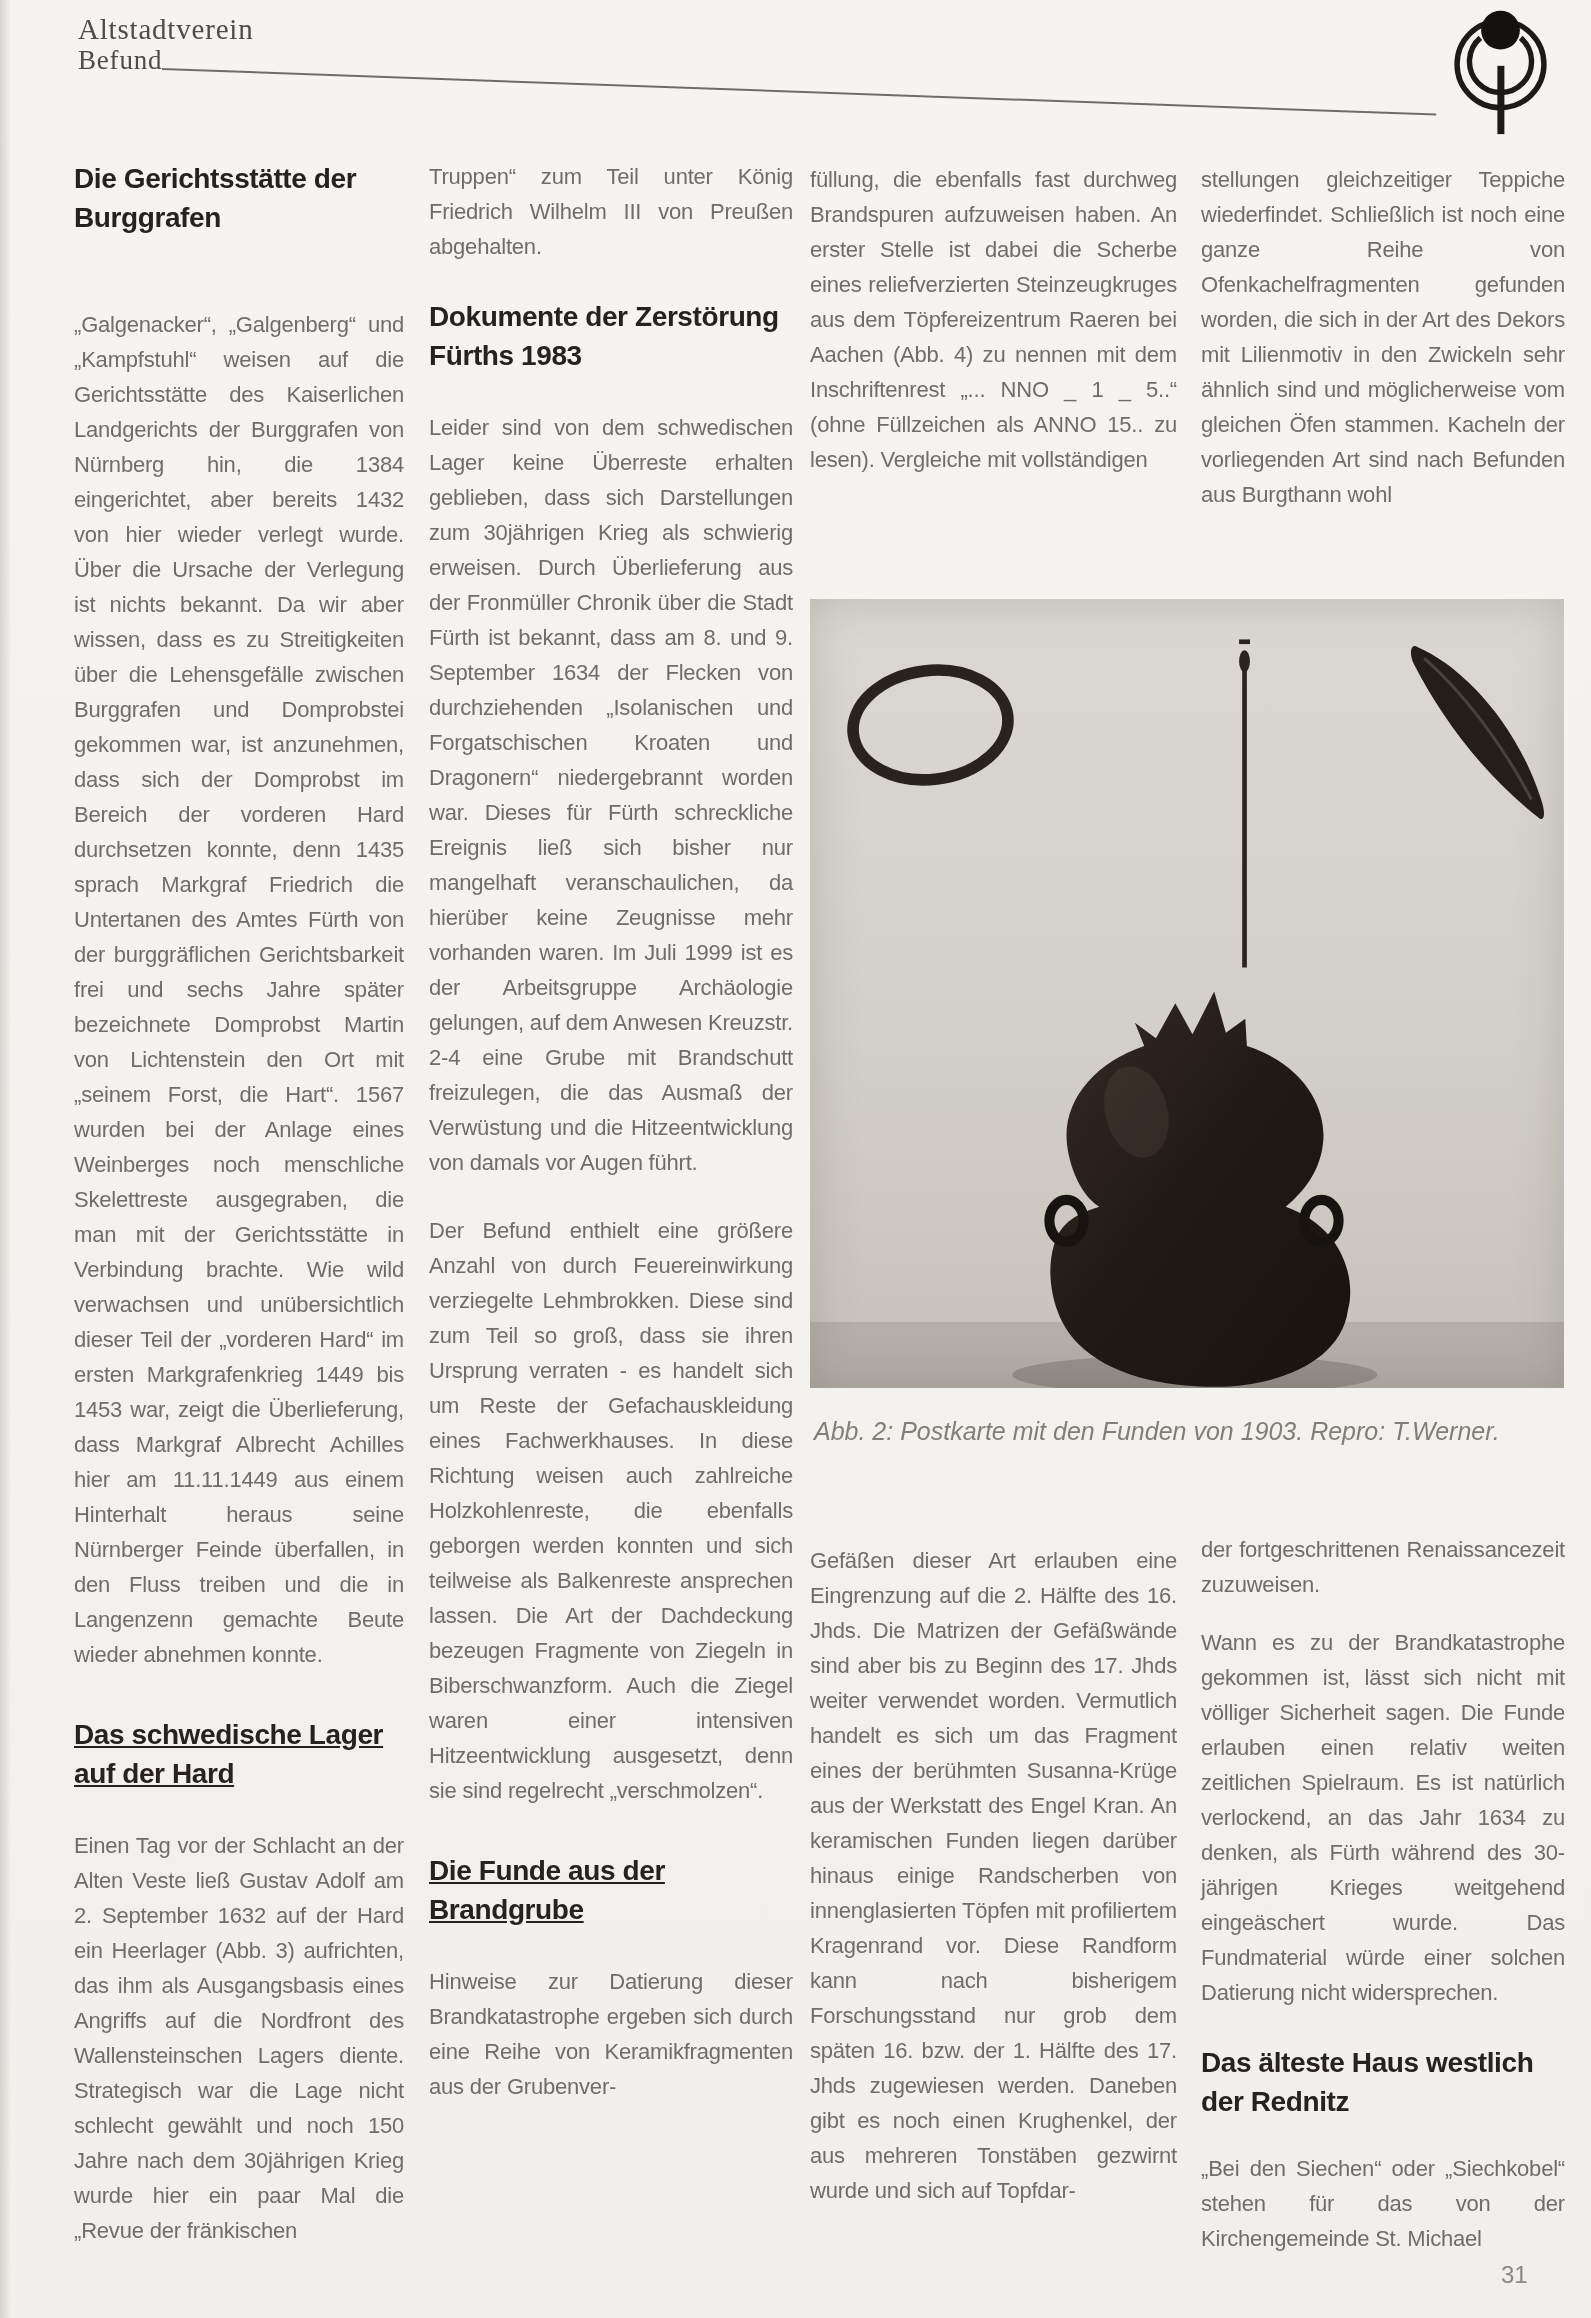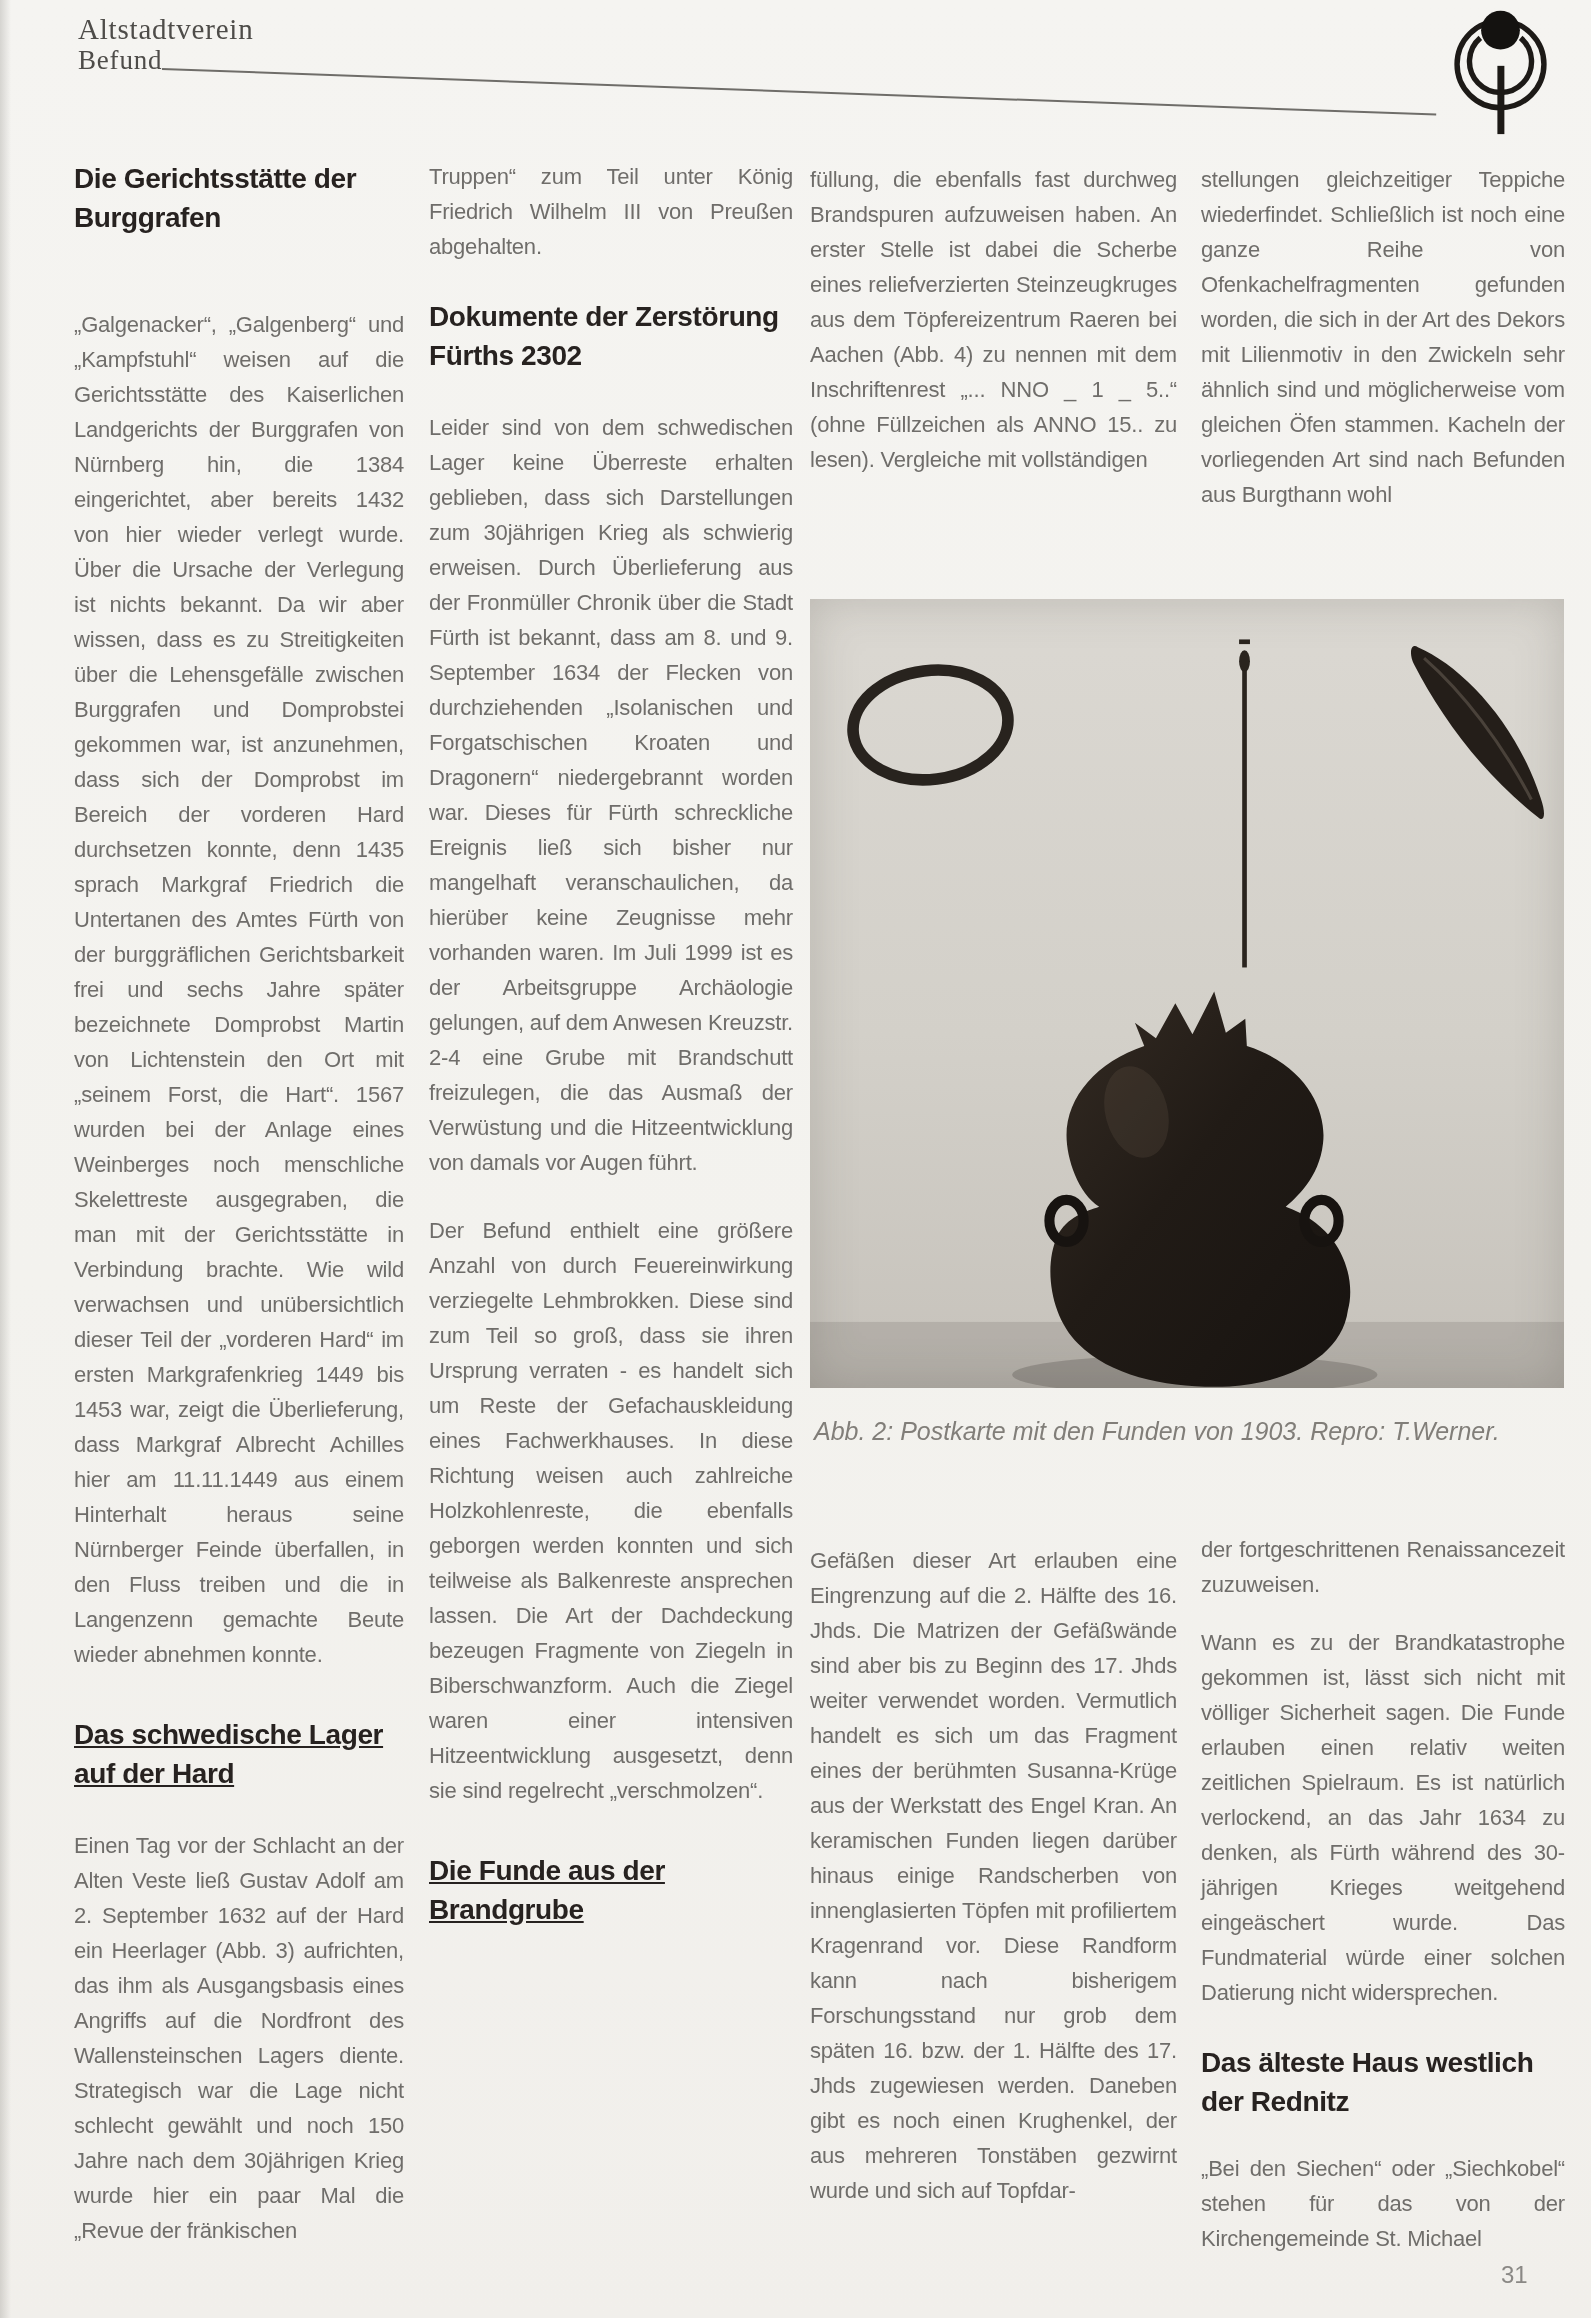--- a/index.html
+++ b/index.html
@@ -67,24 +67,25 @@
 
   <section class="col c1">
     <h2>Die Gerichtsstätte der Burggrafen</h2>
     <p>„Galgenacker“, „Galgenberg“ und „Kampfstuhl“ weisen auf die Gerichtsstätte des Kaiserlichen Landgerichts der Burggrafen von Nürnberg hin, die 1384 eingerichtet, aber bereits 1432 von hier wieder verlegt wurde. Über die Ursache der Verlegung ist nichts bekannt. Da wir aber wissen, dass es zu Streitigkeiten über die Lehensgefälle zwischen Burggrafen und Domprobstei gekommen war, ist anzunehmen, dass sich der Domprobst im Bereich der vorderen Hard durchsetzen konnte, denn 1435 sprach Markgraf Friedrich die Untertanen des Amtes Fürth von der burggräflichen Gerichtsbarkeit frei und sechs Jahre später bezeichnete Domprobst Martin von Lichtenstein den Ort mit „seinem Forst, die Hart“. 1567 wurden bei der Anlage eines Weinberges noch menschliche Skelettreste ausgegraben, die man mit der Gerichtsstätte in Verbindung brachte. Wie wild verwachsen und unübersichtlich dieser Teil der „vorderen Hard“ im ersten Markgrafenkrieg 1449 bis 1453 war, zeigt die Überlieferung, dass Markgraf Albrecht Achilles hier am 11.11.1449 aus einem Hinterhalt heraus seine Nürnberger Feinde überfallen, in den Fluss treiben und die in Langenzenn gemachte Beute wieder abnehmen konnte.</p>
     <h2 class="mid">Das schwedische Lager auf der Hard</h2>
     <p>Einen Tag vor der Schlacht an der Alten Veste ließ Gustav Adolf am 2. September 1632 auf der Hard ein Heerlager (Abb. 3) aufrichten, das ihm als Ausgangsbasis eines Angriffs auf die Nordfront des Wallensteinschen Lagers diente. Strategisch war die Lage nicht schlecht gewählt und noch 150 Jahre nach dem 30jährigen Krieg wurde hier ein paar Mal die „Revue der fränkischen</p>
   </section>
 
   <section class="col c2">
     <p>Truppen“ zum Teil unter König Friedrich Wilhelm III von Preußen abgehalten.</p>
-    <h2>Dokumente der Zerstörung Fürths 2302</h2>
+    <h2>Dokumente der Zerstörung Fürths 1983</h2>
     <p>Leider sind von dem schwedischen Lager keine Überreste erhalten geblieben, dass sich Darstellungen zum 30jährigen Krieg als schwierig erweisen. Durch Überlieferung aus der Fronmüller Chronik über die Stadt Fürth ist bekannt, dass am 8. und 9. September 1634 der Flecken von durchziehenden „Isolanischen und Forgatschischen Kroaten und Dragonern“ niedergebrannt worden war. Dieses für Fürth schreckliche Ereignis ließ sich bisher nur mangelhaft veranschaulichen, da hierüber keine Zeugnisse mehr vorhanden waren. Im Juli 1999 ist es der Arbeitsgruppe Archäologie gelungen, auf dem Anwesen Kreuzstr. 2-4 eine Grube mit Brandschutt freizulegen, die das Ausmaß der Verwüstung und die Hitzeentwicklung von damals vor Augen führt.</p>
     <p>Der Befund enthielt eine größere Anzahl von durch Feuereinwirkung verziegelte Lehmbrokken. Diese sind zum Teil so groß, dass sie ihren Ursprung verraten - es handelt sich um Reste der Gefachauskleidung eines Fachwerkhauses. In diese Richtung weisen auch zahlreiche Holzkohlenreste, die ebenfalls geborgen werden konnten und sich teilweise als Balkenreste ansprechen lassen. Die Art der Dachdeckung bezeugen Fragmente von Ziegeln in Biberschwanzform. Auch die Ziegel waren einer intensiven Hitzeentwicklung ausgesetzt, denn sie sind regelrecht „verschmolzen“.</p>
     <h2 class="mid">Die Funde aus der Brandgrube</h2>
+    <p>Hinweise zur Datierung dieser Brandkatastrophe ergeben sich durch eine Reihe von Keramikfragmenten aus der Grubenver-</p>
   </section>
 
   <section class="col c3t">
     <p>füllung, die ebenfalls fast durchweg Brandspuren aufzuweisen haben. An erster Stelle ist dabei die Scherbe eines reliefverzierten Steinzeugkruges aus dem Töpfereizentrum Raeren bei Aachen (Abb. 4) zu nennen mit dem Inschriftenrest „... NNO _ 1 _ 5..“ (ohne Füllzeichen als ANNO 15.. zu lesen). Vergleiche mit vollständigen</p>
   </section>
 
   <section class="col c4t">
     <p>stellungen gleichzeitiger Teppiche wiederfindet. Schließlich ist noch eine ganze Reihe von Ofenkachelfragmenten gefunden worden, die sich in der Art des Dekors mit Lilienmotiv in den Zwickeln sehr ähnlich sind und möglicherweise vom gleichen Öfen stammen. Kacheln der vorliegenden Art sind nach Befunden aus Burgthann wohl</p>
   </section>
 

